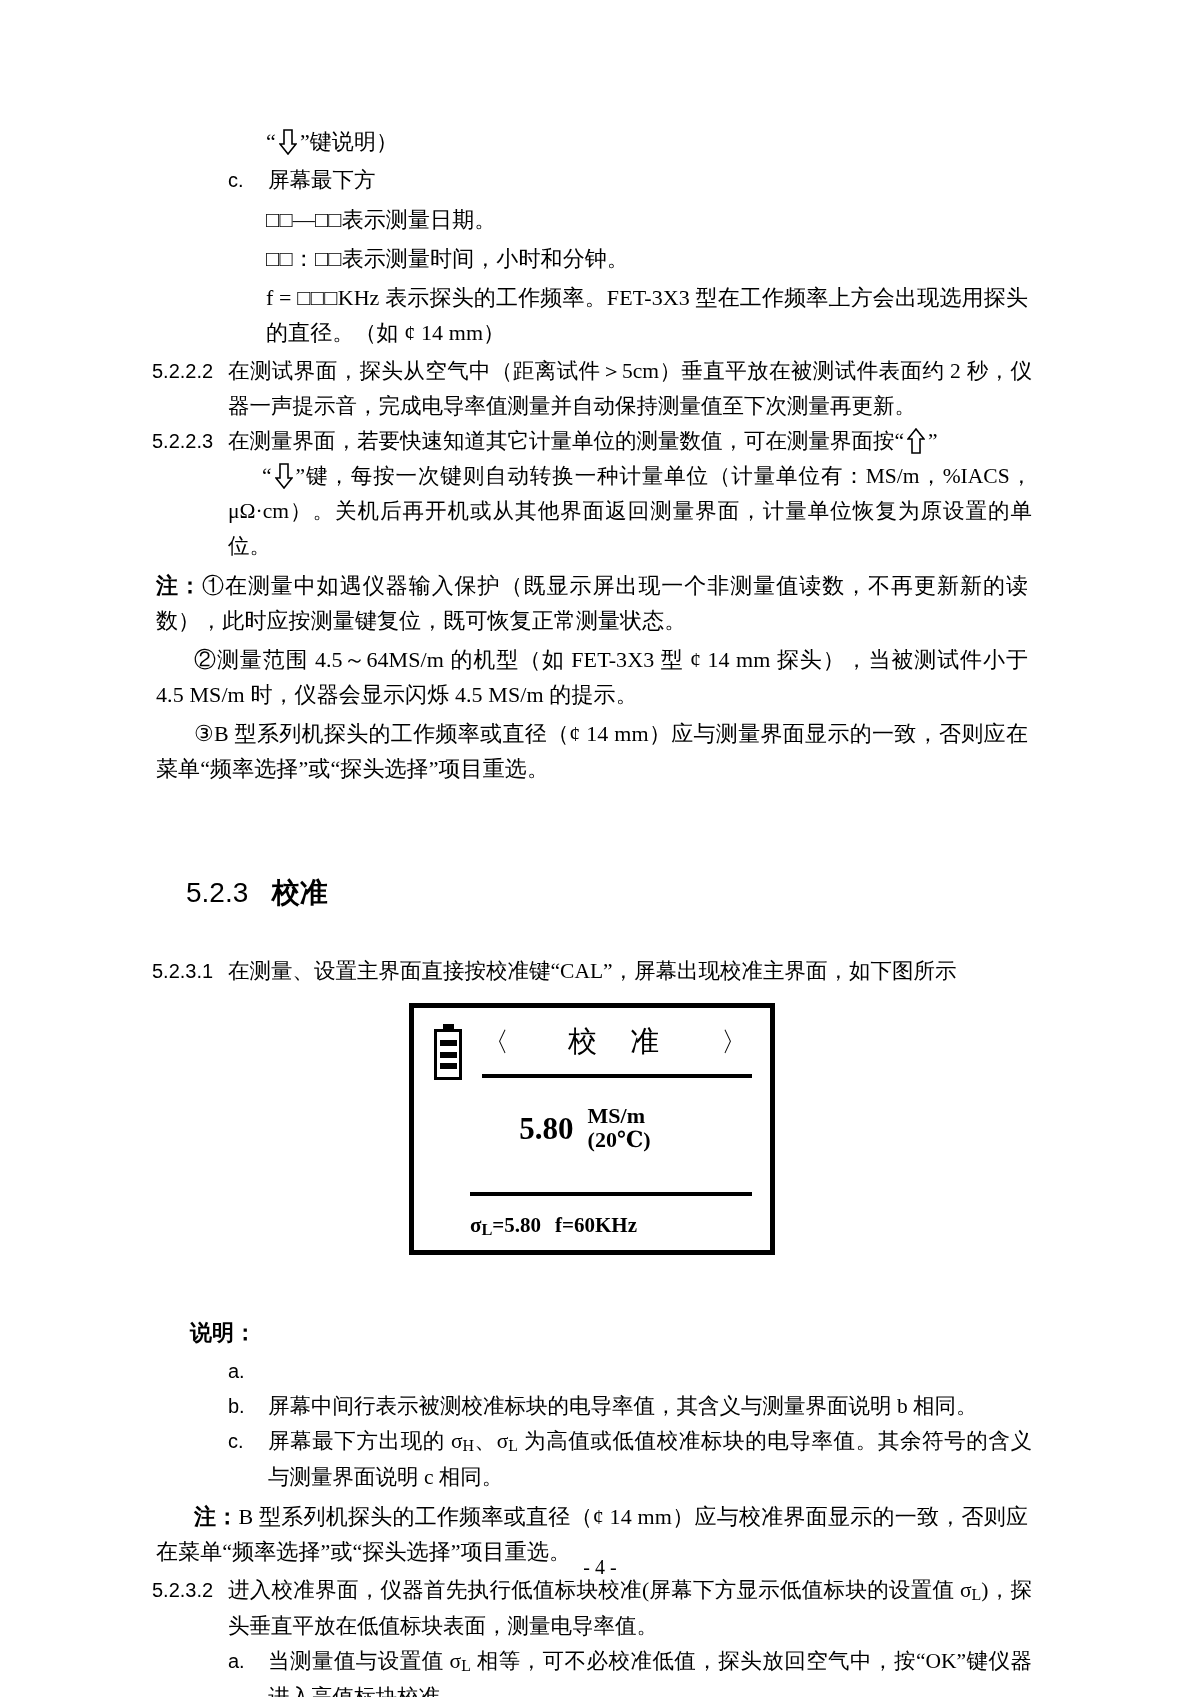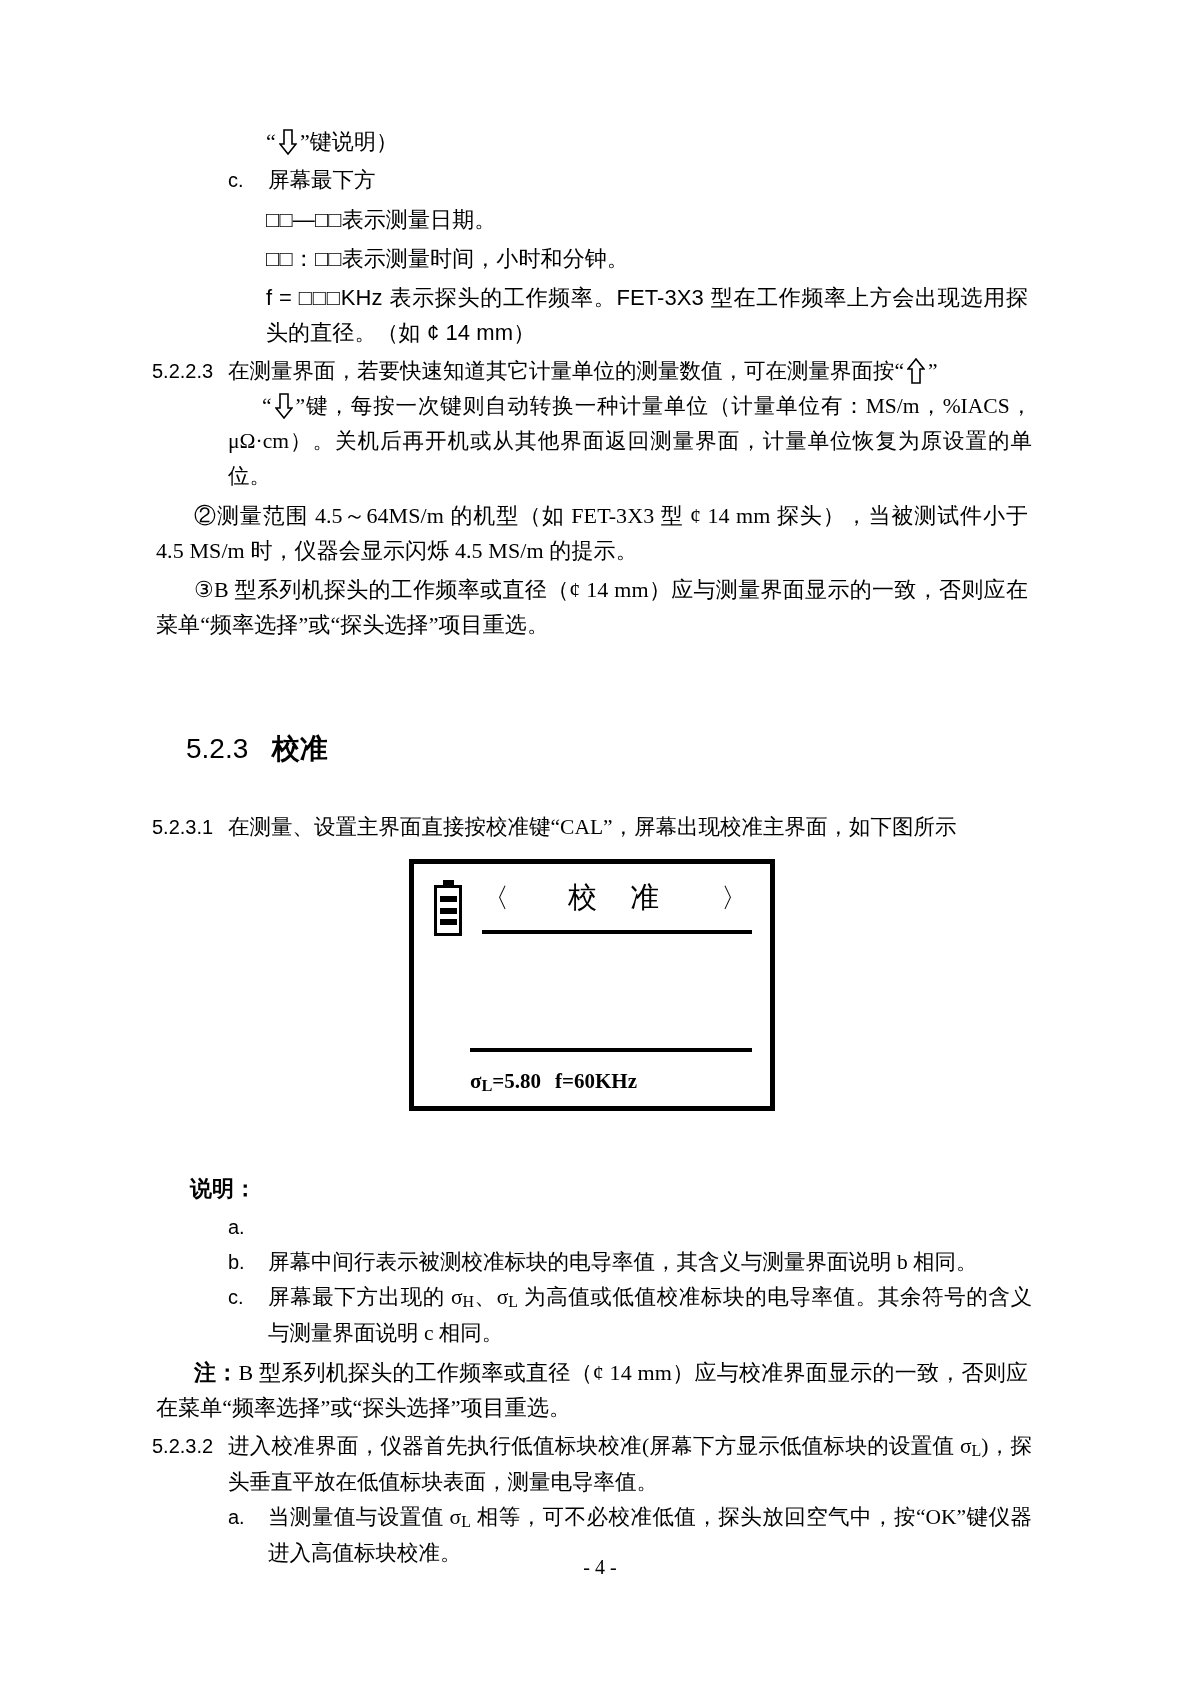--- a/index.html
+++ b/index.html
@@ -72,21 +72,21 @@
   
   .arrow-glyph {
     display: inline-block;
     width: 18px;
     height: 26px;
     vertical-align: -6px;
     margin: 0 3px;
   }
 
   
-  .boxchar { font-family: Liberation Sans, sans-serif; }
+  .boxchar { font-family: Liberation Serif, serif; }
 
   
   .section-head {
     font-family: "Liberation Sans", "DejaVu Sans", sans-serif;
     font-size: 28px;
     font-weight: bold;
     margin: 0;
     padding-left: 34px;
   }
   .section-head .sh-num { font-weight: normal; }
@@ -259,30 +259,35 @@
       <span class="num w-abc serif">c.</span>
       <span class="txt serif">屏幕最下方</span>
     </div>
 
     <div class="p indent-3 boxchar">□□—□□表示测量日期。</div>
 
     <div class="p indent-3 boxchar">□□：□□表示测量时间，小时和分钟。</div>
 
     <div class="p indent-3 boxchar" style="text-indent:0;">f = □□□KHz 表示探头的工作频率。FET-3X3 型在工作频率上方会出现选用探头的直径。（如 ¢ 14 mm）</div>
 
+    <div class="clause">
+      <span class="num w-522">5.2.2.2</span>
+      <span class="txt serif">在测试界面，探头从空气中（距离试件＞5cm）垂直平放在被测试件表面约 2 秒，仪器一声提示音，完成电导率值测量并自动保持测量值至下次测量再更新。</span>
+    </div>
 
     <div class="clause">
       <span class="num w-522">5.2.2.3</span>
       <span class="txt serif"><span>在测量界面，若要快速知道其它计量单位的测量数值，可在测量界面按“</span><span class="arrow-glyph"><svg viewBox="0 0 18 26" width="18" height="26">
               <path d="M9 1 L17 11 L13 11 L13 25 L5 25 L5 11 L1 11 Z" fill="none" stroke="#000" stroke-width="1.6"></path>
             </svg></span><span>”</span><br><span style="display:inline-block;width:34px;"></span><span>“</span><span class="arrow-glyph"><svg viewBox="0 0 18 26" width="18" height="26">
               <path d="M5 1 L13 1 L13 15 L17 15 L9 25 L1 15 L5 15 Z" fill="none" stroke="#000" stroke-width="1.6"></path>
             </svg></span><span>”键，每按一次键则自动转换一种计量单位（计量单位有：MS/m，%IACS，μΩ·cm）。关机后再开机或从其他界面返回测量界面，计量单位恢复为原设置的单位。</span></span>
     </div>
 
+    <div class="p serif" style="text-indent:0;"><span class="bold">注：</span><span>①在测量中如遇仪器输入保护（既显示屏出现一个非测量值读数，不再更新新的读数），此时应按测量键复位，既可恢复正常测量状态。</span></div>
 
     <div class="p serif" style="text-indent:38px;">②测量范围 4.5～64MS/m 的机型（如 FET-3X3 型 ¢ 14 mm 探头），当被测试件小于 4.5 MS/m 时，仪器会显示闪烁 4.5 MS/m 的提示。</div>
 
     <div class="p serif" style="text-indent:38px;">③B 型系列机探头的工作频率或直径（¢ 14 mm）应与测量界面显示的一致，否则应在菜单“频率选择”或“探头选择”项目重选。</div>
 
     <div class="gap-lg"></div>
     <div class="gap-md"></div>
 
     <div class="section-head"><span class="sh-num">5.2.3</span>&nbsp;&nbsp;&nbsp;<span>校准</span></div>
 
@@ -307,20 +312,27 @@
               <div class="bar"></div>
             </div>
           </div>
           <div class="title-row">
             <span class="chev">〈</span>
             <span class="scr-title">校 准</span>
             <span class="chev">〉</span>
           </div>
         </div>
         <div class="rule-top"></div>
+        <div class="value-row">
+          <span class="value-num">5.80</span>
+          <span class="value-unit">
+            <span>MS/m</span><br>
+            <span>(20℃)</span>
+          </span>
+        </div>
         <div class="rule-bottom"></div>
         <div class="scr-footer"><span>σ</span><sub>L</sub><span>=5.80</span><span class="sp"></span><span>f=60KHz</span></div>
       </div>
     </div>
 
     <div class="gap-lg"></div>
 
     <div class="p serif bold indent-1">说明：</div>
 
     <div class="clause indent-2">

